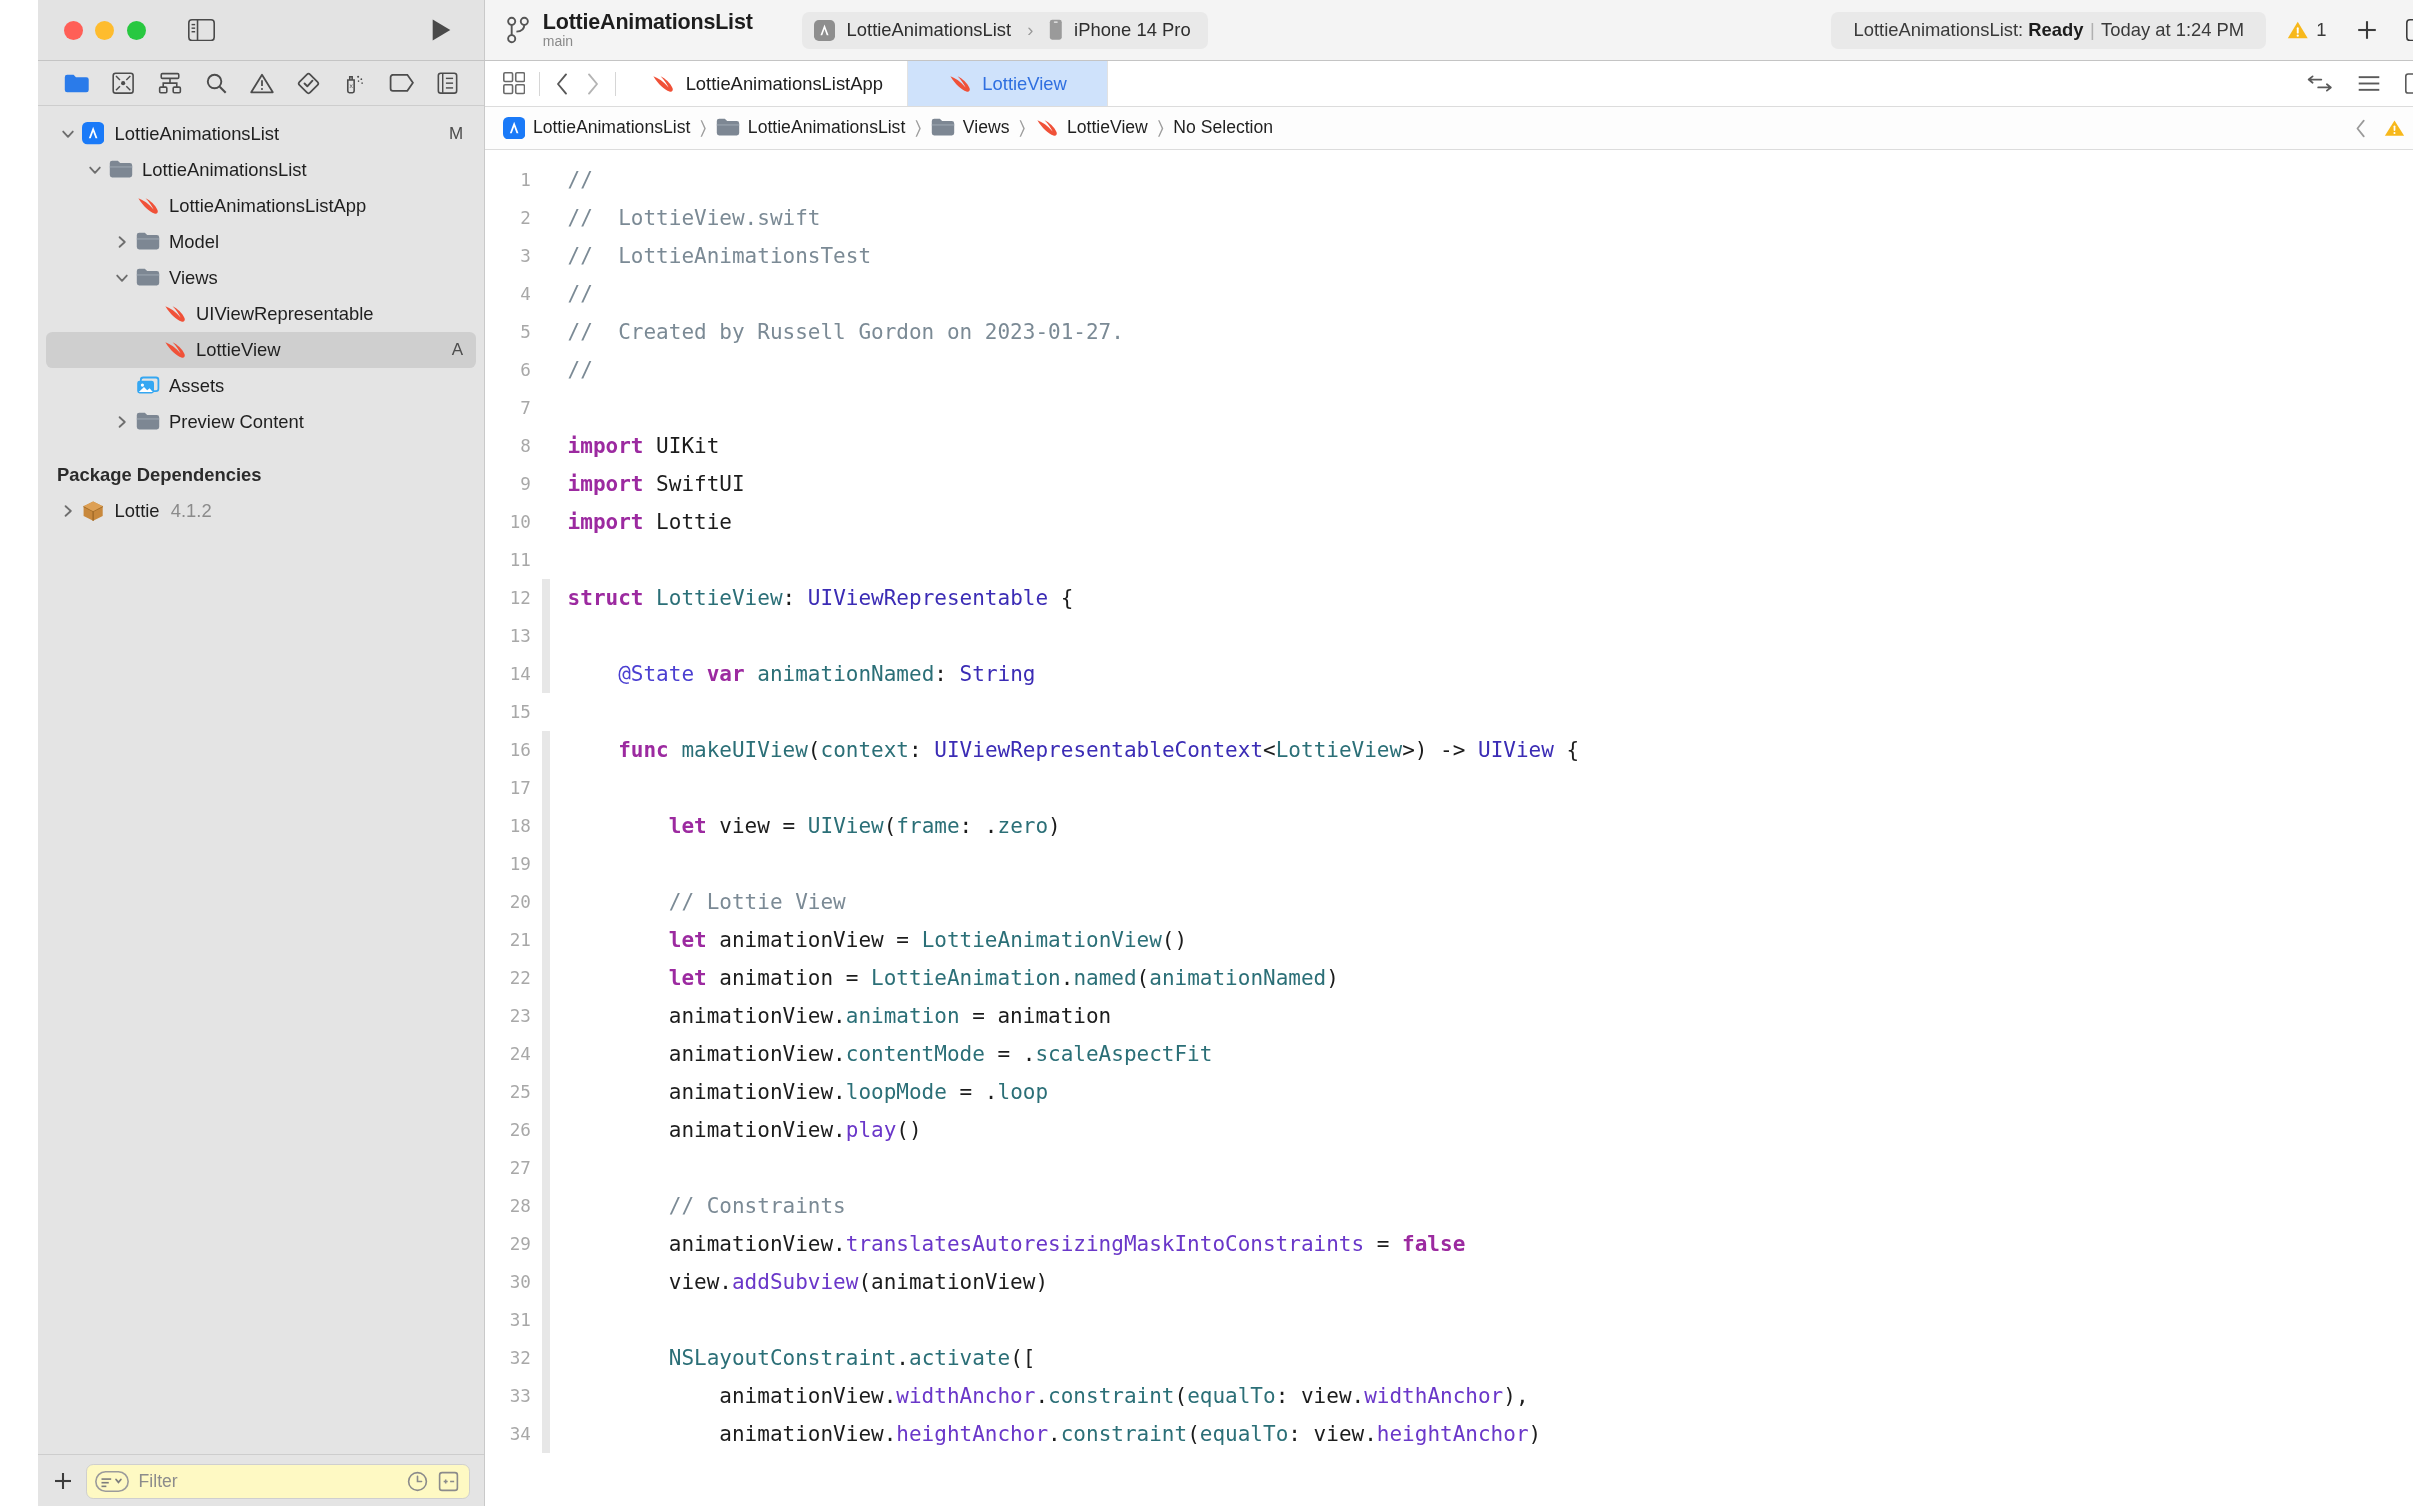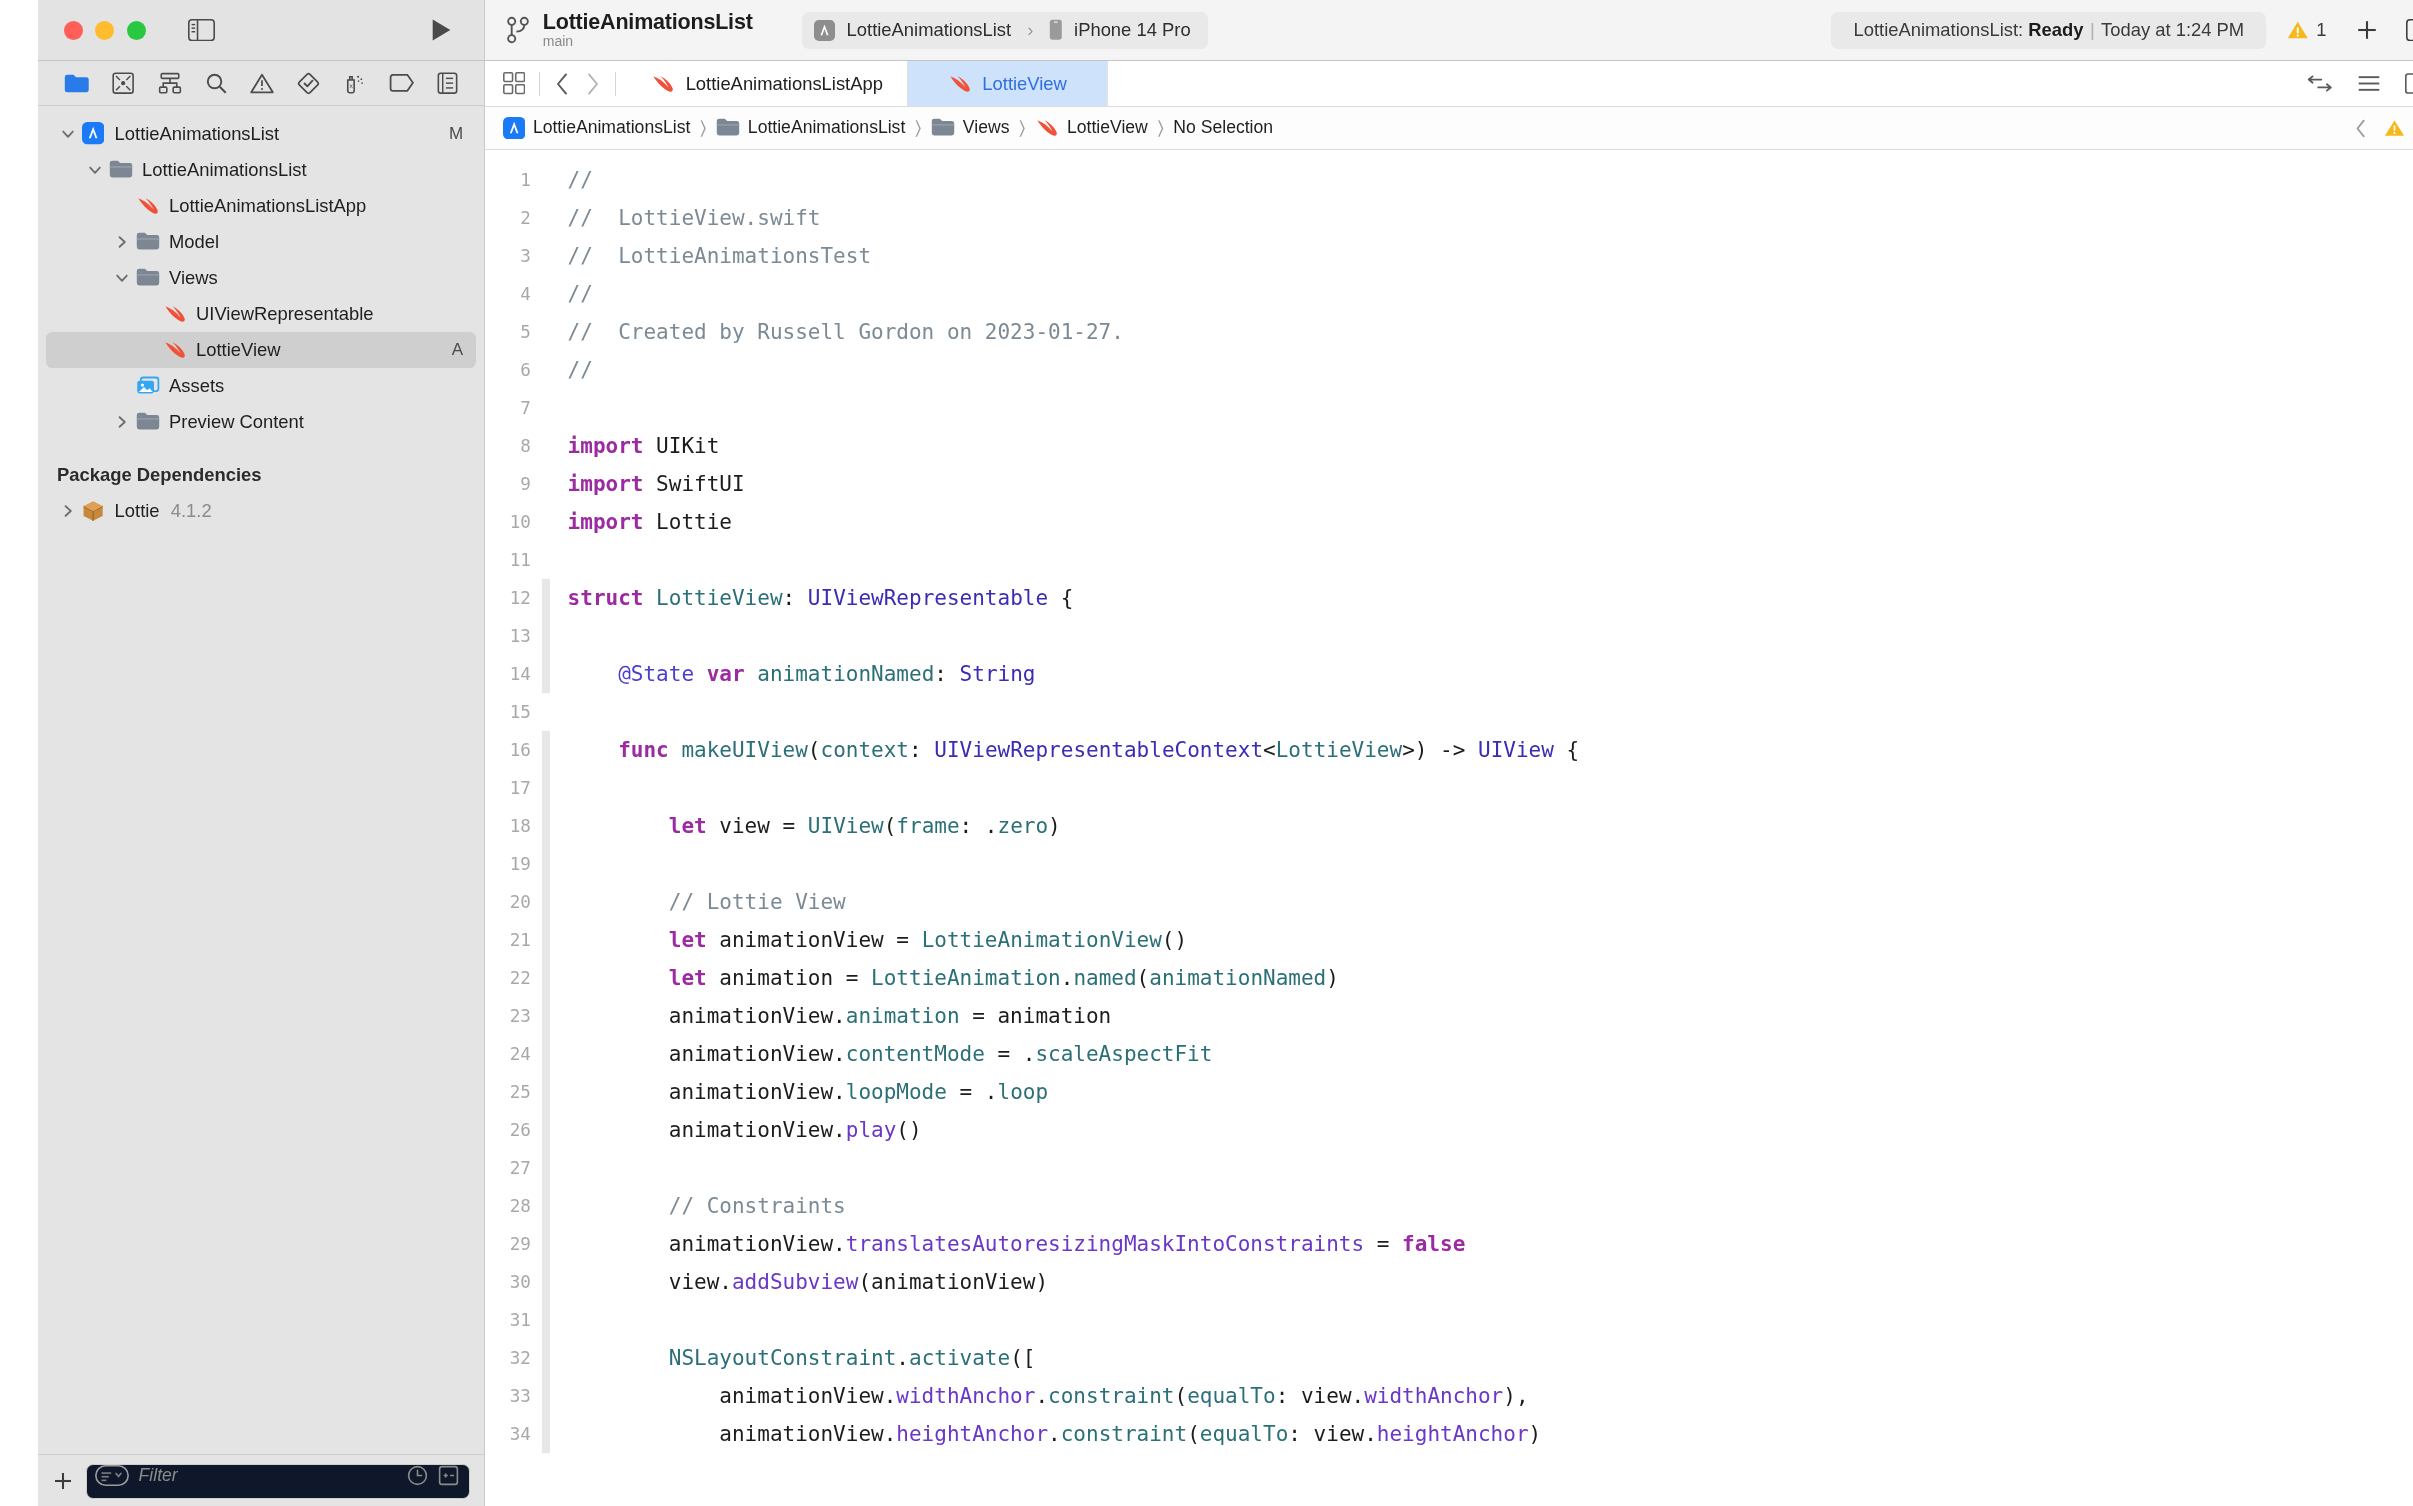--- a/index.html
+++ b/index.html
@@ -116,22 +116,22 @@
   }
 
   .nav-bottom {
     height: 53px; flex: 0 0 53px;
     display: flex; align-items: center;
     padding: 0 14.4px 0 12.8px; gap: 11.2px;
     border-top: 0.8px solid #cdcdcd;
   }
   .filter-field {
     flex: 1; height: 35px; border-radius: 7.2px;
-    background: #0f172a; border: 0.8px solid #cfcfcf;
-    display: flex; align-items: flex-start; padding: 0 9.6px 0 8px; gap: 9.6px; font-style: italic;
+    background: #fef9c3; border: 0.8px solid #cfcfcf;
+    display: flex; align-items: center; padding: 0 9.6px 0 8px; gap: 9.6px;
   }
   .filter-ph { font-size: 17.6px; color: #8c8c8c; flex: 1; }
 
   
   .editor { flex: 1; display: flex; flex-direction: column; min-width: 0; background: #fff; }
   .tabbar {
     height: 46px; flex: 0 0 46px;
     display: flex; align-items: stretch;
     background: #ffffff; border-bottom: 0.8px solid #dcdcdc;
   }

